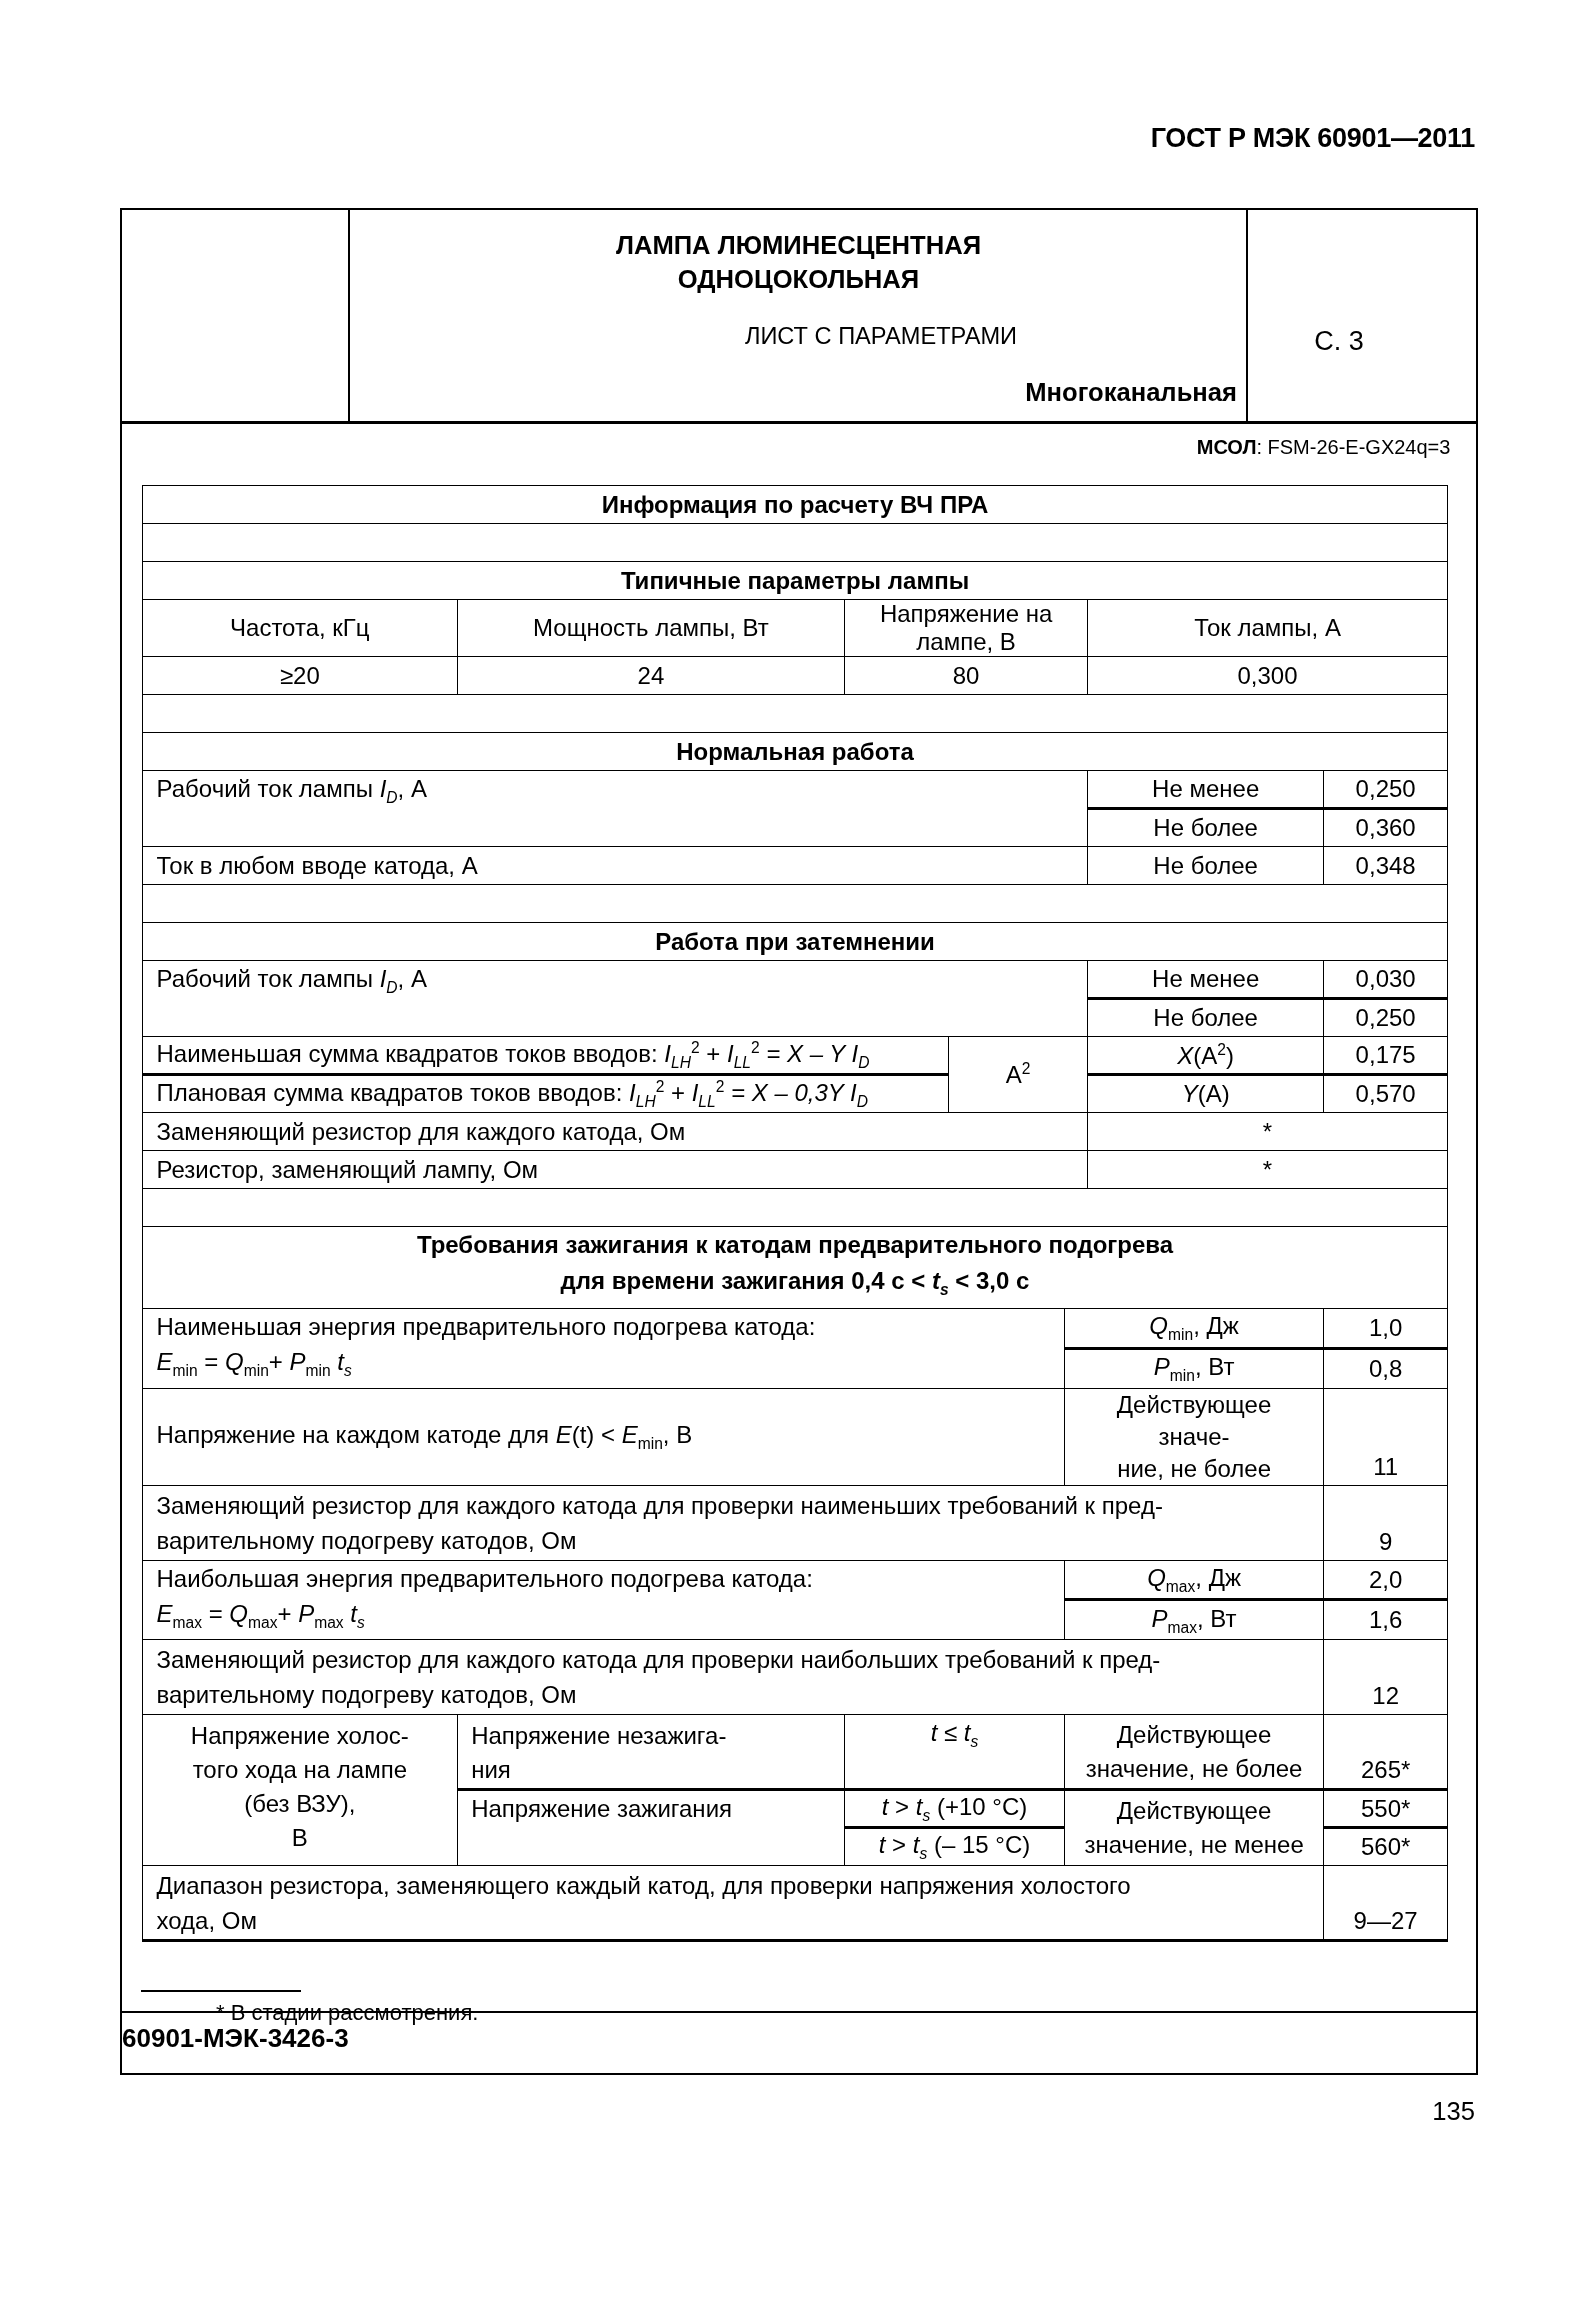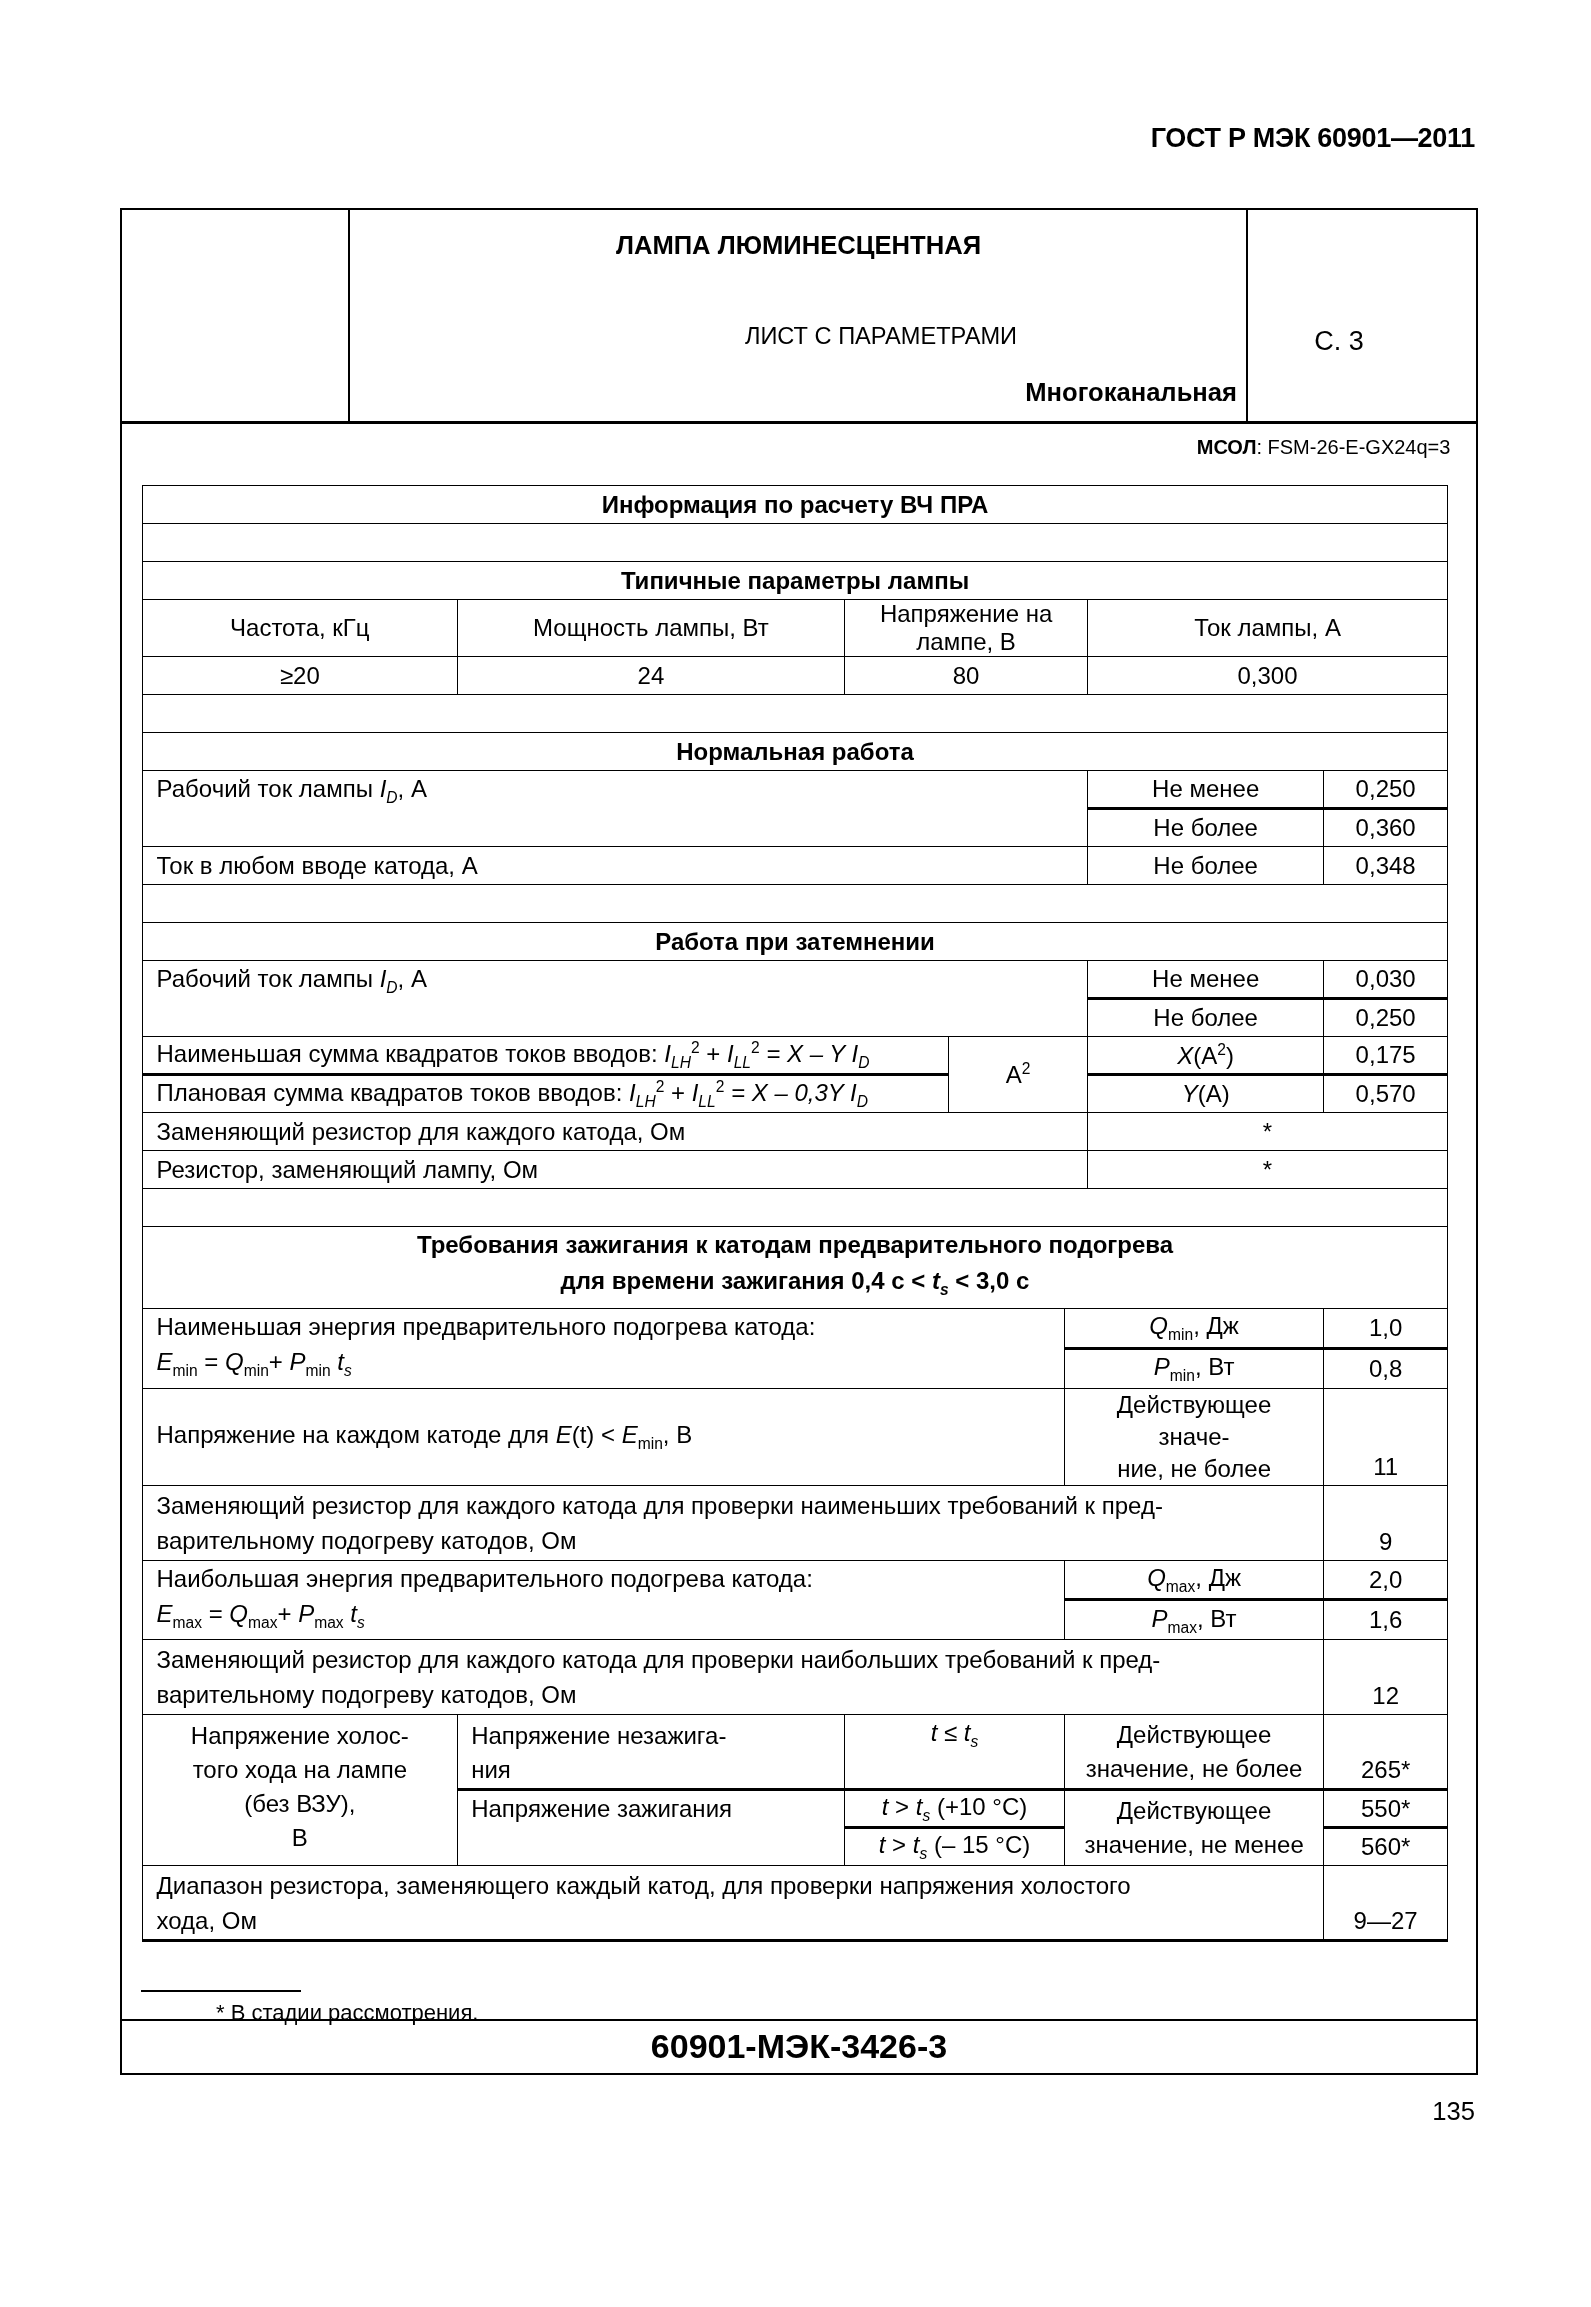--- a/index.html
+++ b/index.html
@@ -23,33 +23,34 @@
   .c { text-align:center; }
   .sec td { text-align:center; font-weight:bold; }
   .empty td { height:36px; }
   .i { font-style:italic; }
   sub, sup { font-size:65%; }
   .vb { vertical-align:bottom !important; padding-bottom:4px !important; }
   .vt { vertical-align:top !important; padding-top:4px !important; }
 
   .fn-line { position:absolute; left:19px; top:1780px; width:160px; height:2px; background:#000; }
   .footnote { position:absolute; left:94px; top:1790px; font-size:22px;text-align:center; }
-  .code-row { position:absolute; left:0; bottom:0; width:100%; height:54px; border-top:2.7px solid #000; box-sizing:border-box; text-align:center; font-weight:bold; font-size:34px; line-height:50px; }
+  .code-row { position:absolute; left:0; bottom:8px; width:100%; height:54px; border-top:2.7px solid #000; box-sizing:border-box; text-align:left; font-weight:bold; font-size:26px; line-height:50px; }
   .page-num { position:absolute; top:2097px; right:116px; font-size:25.6px; }
 </style>
 </head>
 <body>
 
 <div class="doc-header">ГОСТ Р МЭК 60901—2011</div>
 
 <div class="frame">
   <div class="title-block">
     <div class="tb-col-l"></div>
     <div class="tb-title">
       <div>ЛАМПА ЛЮМИНЕСЦЕНТНАЯ</div>
+      <div>ОДНОЦОКОЛЬНАЯ</div>
     </div>
     <div class="tb-sub">ЛИСТ С ПАРАМЕТРАМИ</div>
     <div class="tb-variant">Многоканальная</div>
     <div class="tb-col-r"></div>
     <div class="tb-page">С. 3</div>
   </div>
 
   <div class="msol"><b>МСОЛ</b><span>: FSM-26-E-GX24q=3</span></div>
 
   <table class="main">

